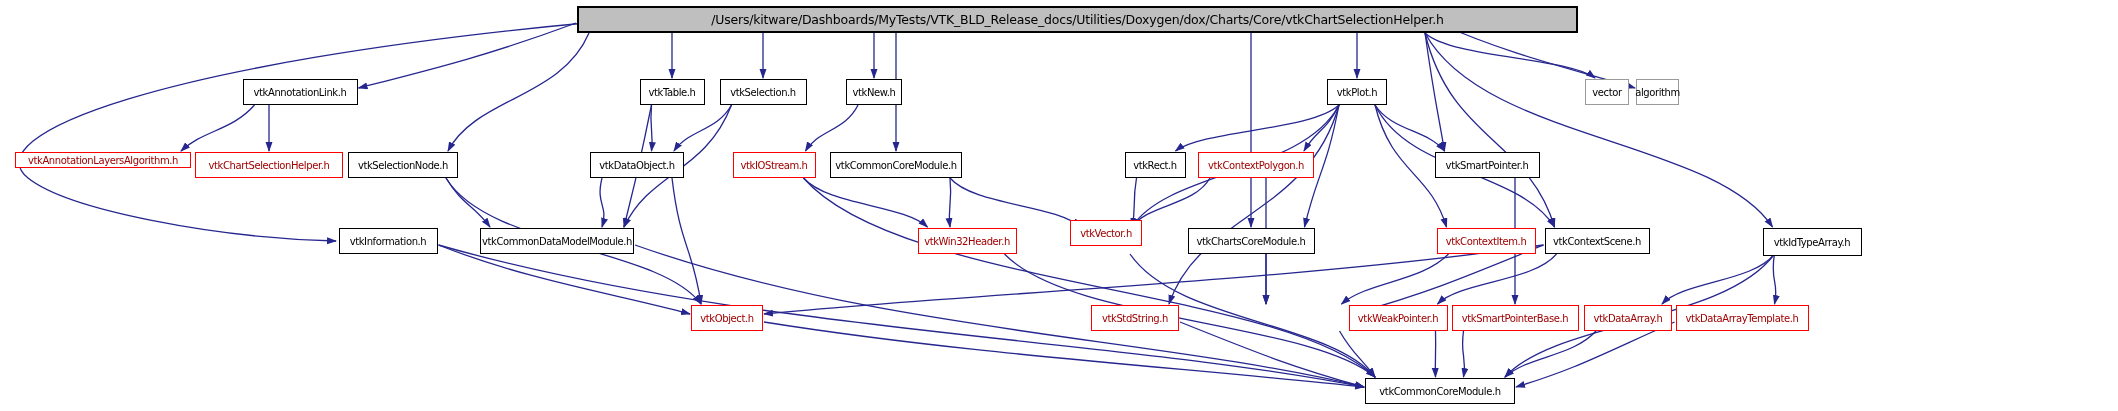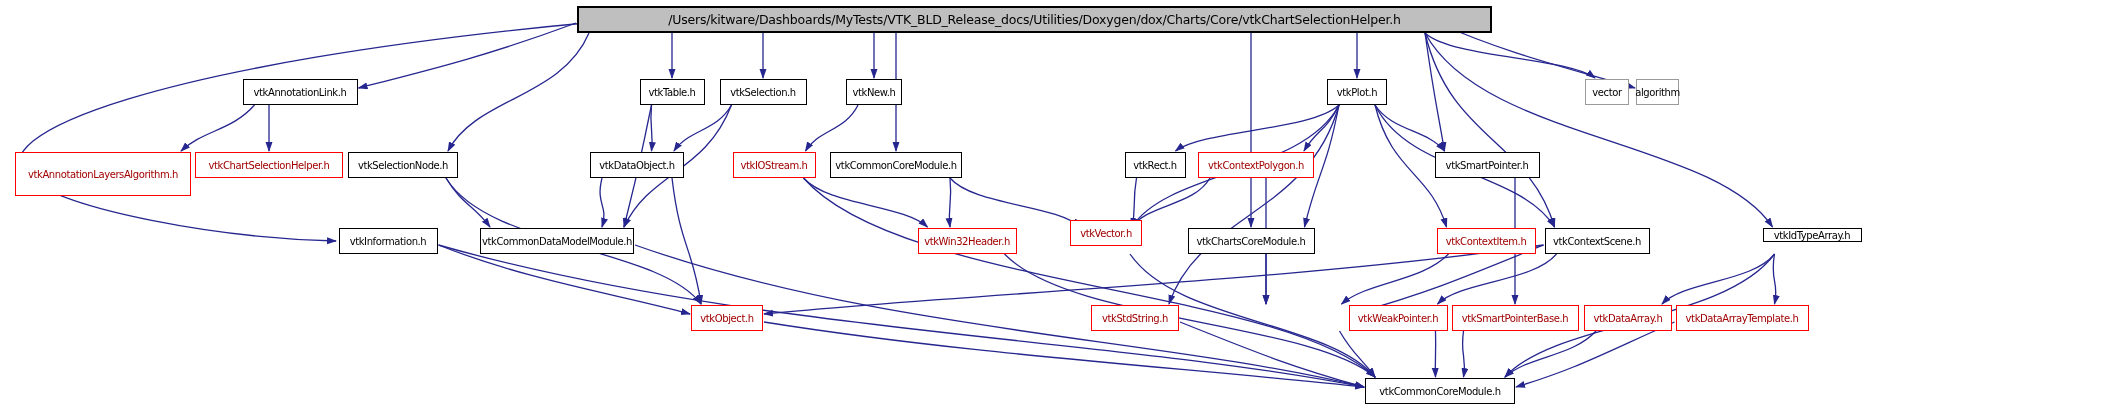--- a/index.html
+++ b/index.html
@@ -86,45 +86,45 @@
       <path d="M 438.5 245 C 528.95 280.7, 614.625 293.6, 690 314" fill="none" stroke="#26268f" stroke-width="1.3" marker-end="url(#ah)"></path>
       <path d="M 764 322 C 970.7 354.9, 1191.75 368.2, 1364 387" fill="none" stroke="#26268f" stroke-width="1.3" marker-end="url(#ah)"></path>
       <path d="M 1180 322 C 1261.9 354.9, 1295.75 368.2, 1364 387" fill="none" stroke="#26268f" stroke-width="1.3" marker-end="url(#ah)"></path>
       <path d="M 1339.5 331 C 1354.575 356.85, 1359.925 355.85, 1375 377" fill="none" stroke="#26268f" stroke-width="1.3" marker-end="url(#ah)"></path>
       <path d="M 1774.5 254 C 1724.325 322.2, 1555.175 321.2, 1505 377" fill="none" stroke="#26268f" stroke-width="1.3" marker-end="url(#ah)"></path>
       <path d="M 1774.5 254 C 1752.525 282.05, 1683.975 281.05, 1662 304" fill="none" stroke="#26268f" stroke-width="1.3" marker-end="url(#ah)"></path>
       <path d="M 1774.5 254 C 1769.625 282.05, 1779.375 281.05, 1774.5 304" fill="none" stroke="#26268f" stroke-width="1.3" marker-end="url(#ah)"></path>
       <path d="M 1596 331 C 1572.6 356.85, 1528.4 355.85, 1505 377" fill="none" stroke="#26268f" stroke-width="1.3" marker-end="url(#ah)"></path>
       <path d="M 1674.5 322 C 1600.25 354.9, 1577.875 368.2, 1516 387" fill="none" stroke="#26268f" stroke-width="1.3" marker-end="url(#ah)"></path>
     </svg>
-<div class="node main" style="left: 577px; top: 6px; width: 915px; height: 27px;">/Users/kitware/Dashboards/MyTests/VTK_BLD_Release_docs/Utilities/Doxygen/dox/Charts/Core/vtkChartSelectionHelper.h</div>
+<div class="node main" style="left: 577px; top: 6px; width: 1001px; height: 27px;">/Users/kitware/Dashboards/MyTests/VTK_BLD_Release_docs/Utilities/Doxygen/dox/Charts/Core/vtkChartSelectionHelper.h</div>
     <div class="node normal" style="left: 242.5px; top: 79px; width: 115px; height: 26px;">vtkAnnotationLink.h</div>
     <div class="node normal" style="left: 639.5px; top: 79px; width: 65px; height: 26px;">vtkTable.h</div>
     <div class="node normal" style="left: 719.5px; top: 79px; width: 87px; height: 26px;">vtkSelection.h</div>
     <div class="node normal" style="left: 846px; top: 79px; width: 56px; height: 26px;">vtkNew.h</div>
     <div class="node normal" style="left: 1327px; top: 79px; width: 60px; height: 26px;">vtkPlot.h</div>
     <div class="node system" style="left: 1585px; top: 79px; width: 44px; height: 26px;">vector</div>
     <div class="node system" style="left: 1636px; top: 79px; width: 43px; height: 26px;">algorithm</div>
-    <div class="node red" style="left: 15px; top: 152px; width: 176px; height: 44px;">vtkAnnotationLayersAlgorithm.h</div>
+    <div class="node red" style="left: 15px; top: 152px; width: 176px; height: 16px;">vtkAnnotationLayersAlgorithm.h</div>
     <div class="node red" style="left: 195px; top: 152px; width: 148px; height: 26px;">vtkChartSelectionHelper.h</div>
     <div class="node normal" style="left: 348px; top: 152px; width: 110px; height: 26px;">vtkSelectionNode.h</div>
     <div class="node normal" style="left: 590px; top: 152px; width: 94px; height: 26px;">vtkDataObject.h</div>
     <div class="node red" style="left: 732.5px; top: 152px; width: 83px; height: 26px;">vtkIOStream.h</div>
     <div class="node normal" style="left: 830px; top: 152px; width: 132px; height: 26px;">vtkCommonCoreModule.h</div>
     <div class="node normal" style="left: 1124.5px; top: 152px; width: 61px; height: 26px;">vtkRect.h</div>
     <div class="node red" style="left: 1198px; top: 152px; width: 116px; height: 26px;">vtkContextPolygon.h</div>
     <div class="node normal" style="left: 1434.5px; top: 152px; width: 105px; height: 26px;">vtkSmartPointer.h</div>
     <div class="node normal" style="left: 338.5px; top: 228px; width: 99px; height: 26px;">vtkInformation.h</div>
     <div class="node normal" style="left: 480px; top: 228px; width: 154px; height: 26px;">vtkCommonDataModelModule.h</div>
     <div class="node red" style="left: 917.5px; top: 228px; width: 99px; height: 26px;">vtkWin32Header.h</div>
     <div class="node red" style="left: 1070px; top: 220px; width: 72px; height: 26px;">vtkVector.h</div>
     <div class="node normal" style="left: 1187.5px; top: 228px; width: 127px; height: 26px;">vtkChartsCoreModule.h</div>
     <div class="node red" style="left: 1436.5px; top: 228px; width: 99px; height: 26px;">vtkContextItem.h</div>
     <div class="node normal" style="left: 1544.5px; top: 228px; width: 105px; height: 26px;">vtkContextScene.h</div>
-    <div class="node normal" style="left: 1762.5px; top: 228px; width: 99px; height: 14px;">vtkIdTypeArray.h</div>
+    <div class="node normal" style="left: 1762.5px; top: 228px; width: 99px; height: 28px;">vtkIdTypeArray.h</div>
     <div class="node red" style="left: 691px; top: 305px; width: 72px; height: 26px;">vtkObject.h</div>
     <div class="node red" style="left: 1091px; top: 305px; width: 88px; height: 26px;">vtkStdString.h</div>
     <div class="node red" style="left: 1348.5px; top: 305px; width: 99px; height: 26px;">vtkWeakPointer.h</div>
     <div class="node red" style="left: 1451.5px; top: 305px; width: 127px; height: 26px;">vtkSmartPointerBase.h</div>
     <div class="node red" style="left: 1584px; top: 305px; width: 88px; height: 26px;">vtkDataArray.h</div>
     <div class="node red" style="left: 1675.5px; top: 305px; width: 133px; height: 26px;">vtkDataArrayTemplate.h</div>
     <div class="node normal" style="left: 1365px; top: 378px; width: 150px; height: 26px;">vtkCommonCoreModule.h</div>
   </div>
 
 </body></html>

